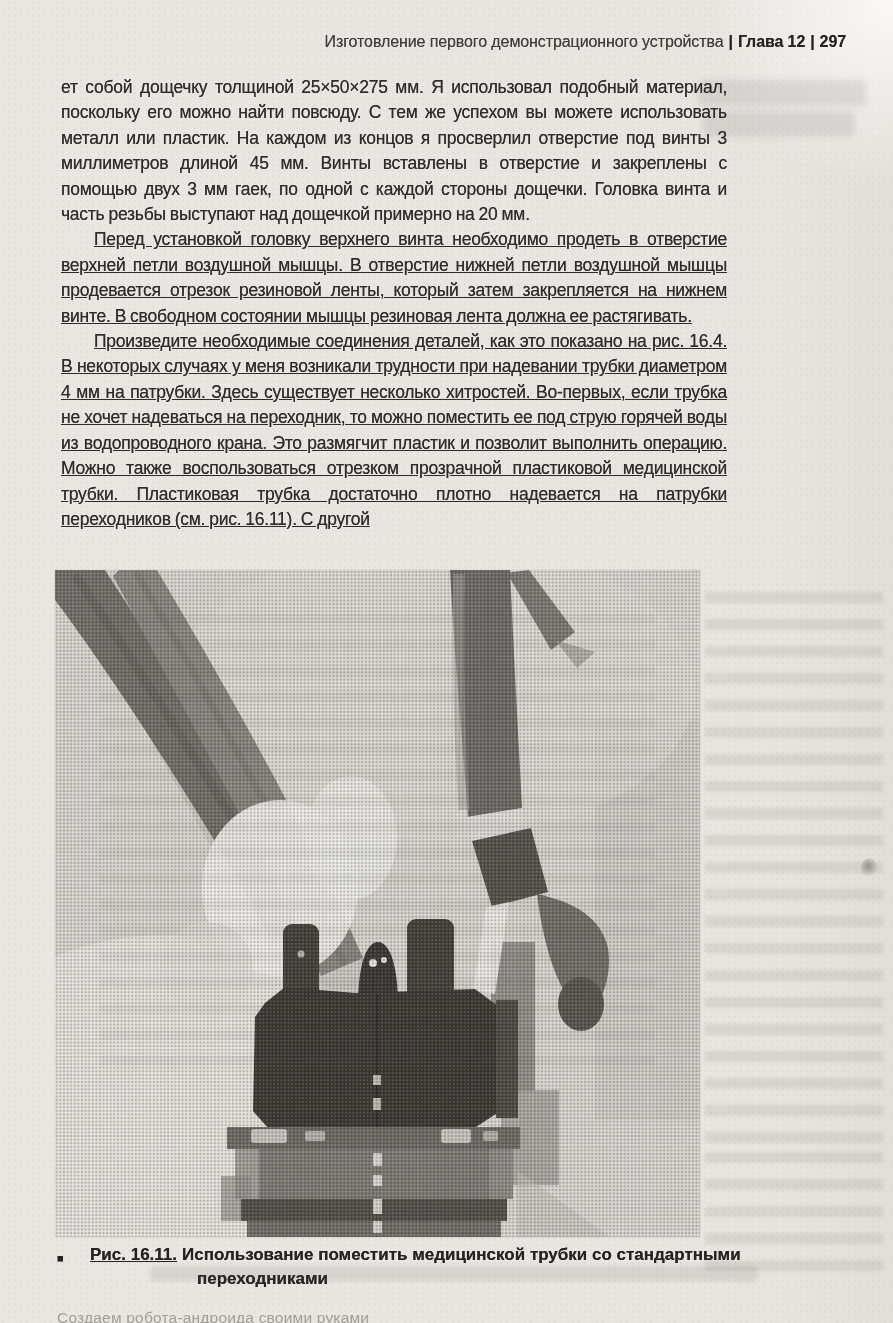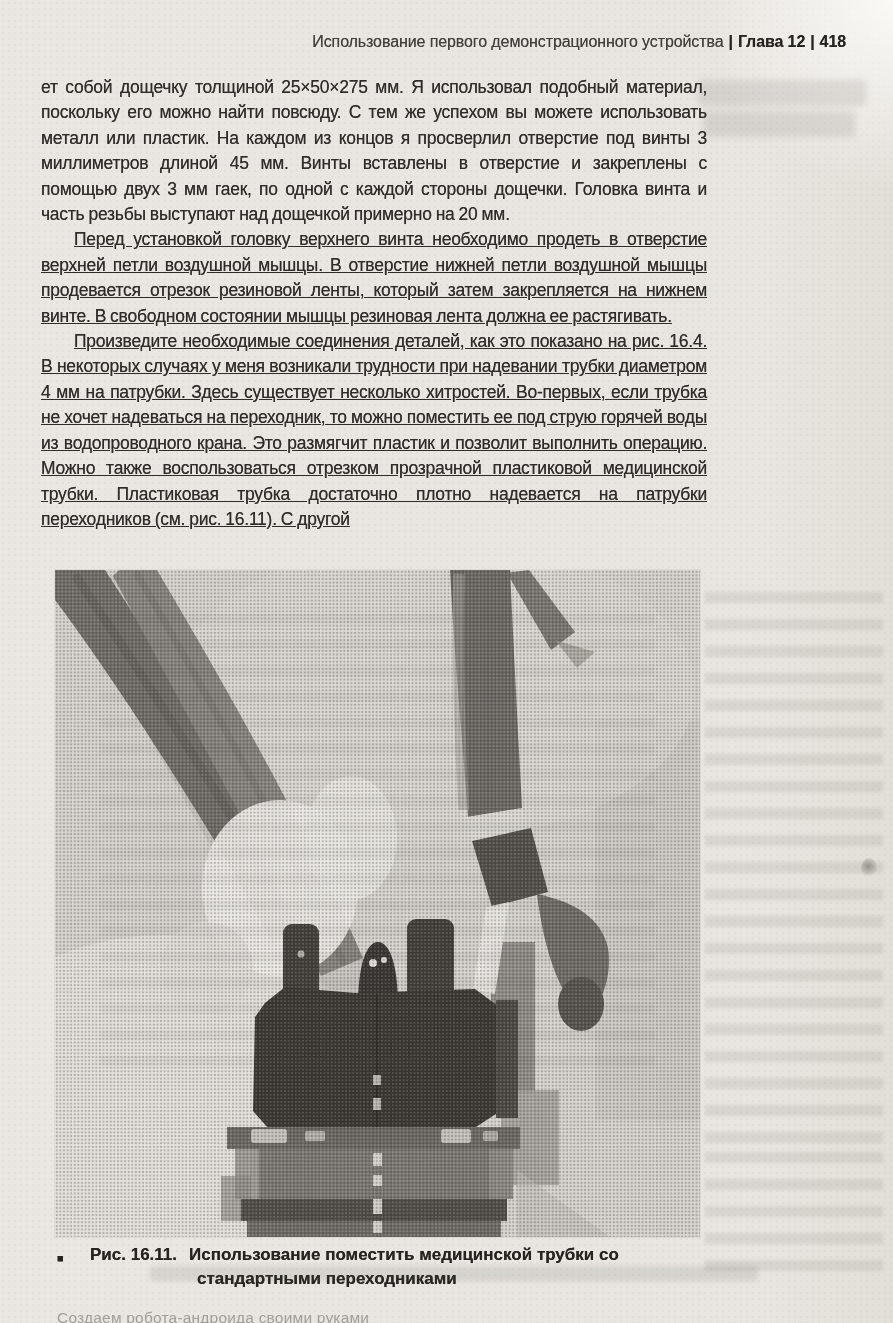--- a/index.html
+++ b/index.html
@@ -12,21 +12,21 @@
       radial-gradient(rgba(110,105,95,0.05) 1px, transparent 1.2px),
       linear-gradient(90deg,#eae7e2 0%,#e8e5e0 86%,#e2dfd9 100%);
     background-size:auto,6px 6px,auto;
   }
   
   .header{position:absolute;top:33px;right:47px;font-size:16px;letter-spacing:-0.1px;
     color:#403e3a;white-space:nowrap;text-shadow:0 0 .4px rgba(60,58,54,.7);}
   .header .bold{font-weight:700;color:#262420;}
   .hsep{font-weight:700;color:#262420;padding:0 5px;}
   
-  .bodytext{position:absolute;left:41px;top:75px;width:666px;font-size:17.5px;line-height:25.4px;
+  .bodytext{position:absolute;left:61px;top:75px;width:666px;font-size:17.5px;line-height:25.4px;
     text-align:justify;letter-spacing:-0.25px;word-spacing:-0.6px;
     text-shadow:0 0 .5px rgba(46,44,41,.75);}
   .bodytext p{margin:0;}
   .bodytext p.indent{text-indent:33px;text-decoration:underline;}
   
   .photo{position:absolute;left:55px;top:570px;width:645px;height:667px;outline:1px solid rgba(0,0,0,.05);}
   .photo svg{display:block;width:100%;height:100%;}
   .photo .ghost-stripes{position:absolute;left:45px;top:28px;width:555px;height:470px;
     background:repeating-linear-gradient(180deg,transparent 0 16px,rgba(70,67,62,.055) 16px 26px);
     filter:blur(1.6px);}
@@ -34,42 +34,42 @@
     background-image:
       radial-gradient(rgba(48,45,41,.27) .8px,transparent 1.5px),
       radial-gradient(rgba(250,248,244,.16) .7px,transparent 1.4px);
     background-size:3.6px 3.6px,3.6px 3.6px;background-position:0 0,1.8px 1.8px;}
   
   .caption{position:absolute;left:57px;top:1243px;width:690px;display:flex;
     font-weight:700;font-size:17px;line-height:24px;color:#262420;
     text-shadow:0 0 .4px rgba(38,36,32,.8);}
   .caption .bullet{flex:0 0 33px;font-size:11px;padding-top:3px;color:#262420;}
   .caption p{margin:0;width:558px;padding-left:107px;text-indent:-107px;}
-  .caption .lbl{margin-right:12px;}
+  .caption .lbl{margin-right:5px;text-decoration:underline;}
   
   .footer{position:absolute;left:57px;top:1309px;font-size:15.5px;letter-spacing:.2px;
     color:rgba(88,85,79,.5);}
   
   .bleed-bar{position:absolute;background:rgba(80,76,70,.12);filter:blur(3px);border-radius:4px;}
   .bleed-stripes{position:absolute;
     background:repeating-linear-gradient(180deg,rgba(80,76,70,.10) 0 11px,transparent 11px 27px);
     filter:blur(1.8px);}
   .caption-ghost{position:absolute;left:150px;top:1266px;width:608px;height:15px;
     background:rgba(85,80,74,.12);filter:blur(2px);border-radius:4px;}
   .stain{position:absolute;left:861px;top:858px;width:16px;height:20px;border-radius:50%;
     background:radial-gradient(circle at 45% 40%, rgba(90,86,80,.5), rgba(90,86,80,0) 72%);
     filter:blur(.5px);}
 </style>
 </head>
 <body>
 
 <div class="page">
 
   <div class="header">
-    <span>Использование первого демонстрационного устройства</span><span class="hsep">|</span><span class="bold">Глава 12</span><span class="hsep">|</span><span class="bold">418</span>
+    <span>Изготовление первого демонстрационного устройства</span><span class="hsep">|</span><span class="bold">Глава 12</span><span class="hsep">|</span><span class="bold">297</span>
   </div>
 
   <div class="bleed-bar" style="left:698px;top:80px;width:168px;height:26px;"></div>
   <div class="bleed-bar" style="left:703px;top:111px;width:152px;height:26px;"></div>
 
   <div class="bodytext">
     <p>ет собой дощечку толщиной 25×50×275 мм. Я использовал подобный материал, поскольку его можно найти повсюду. С тем же успехом вы можете использовать металл или пластик. На каждом из концов я просверлил отверстие под винты 3 миллиметров длиной 45 мм. Винты вставлены в отверстие и закреплены с помощью двух 3 мм гаек, по одной с каждой стороны дощечки. Головка винта и часть резьбы выступают над дощечкой примерно на 20 мм.</p>
     <p class="indent">Перед установкой головку верхнего винта необходимо продеть в отверстие верхней петли воздушной мышцы. В отверстие нижней петли воздушной мышцы продевается отрезок резиновой ленты, который затем закрепляется на нижнем винте. В свободном состоянии мышцы резиновая лента должна ее растягивать.</p>
     <p class="indent">Произведите необходимые соединения деталей, как это показано на рис. 16.4. В некоторых случаях у меня возникали трудности при надевании трубки диаметром 4 мм на патрубки. Здесь существует несколько хитростей. Во-первых, если трубка не хочет надеваться на переходник, то можно поместить ее под струю горячей воды из водопроводного крана. Это размягчит пластик и позволит выполнить операцию. Можно также воспользоваться отрезком прозрачной пластиковой медицинской трубки. Пластиковая трубка достаточно плотно надевается на патрубки переходников (см. рис. 16.11). С другой</p>
   </div>

